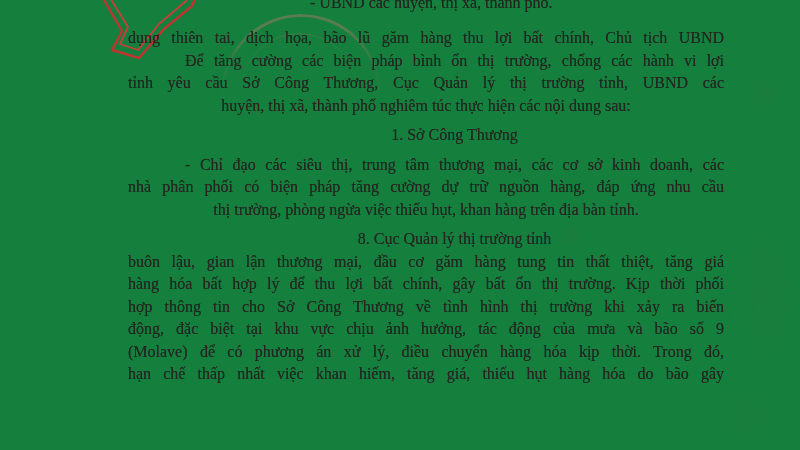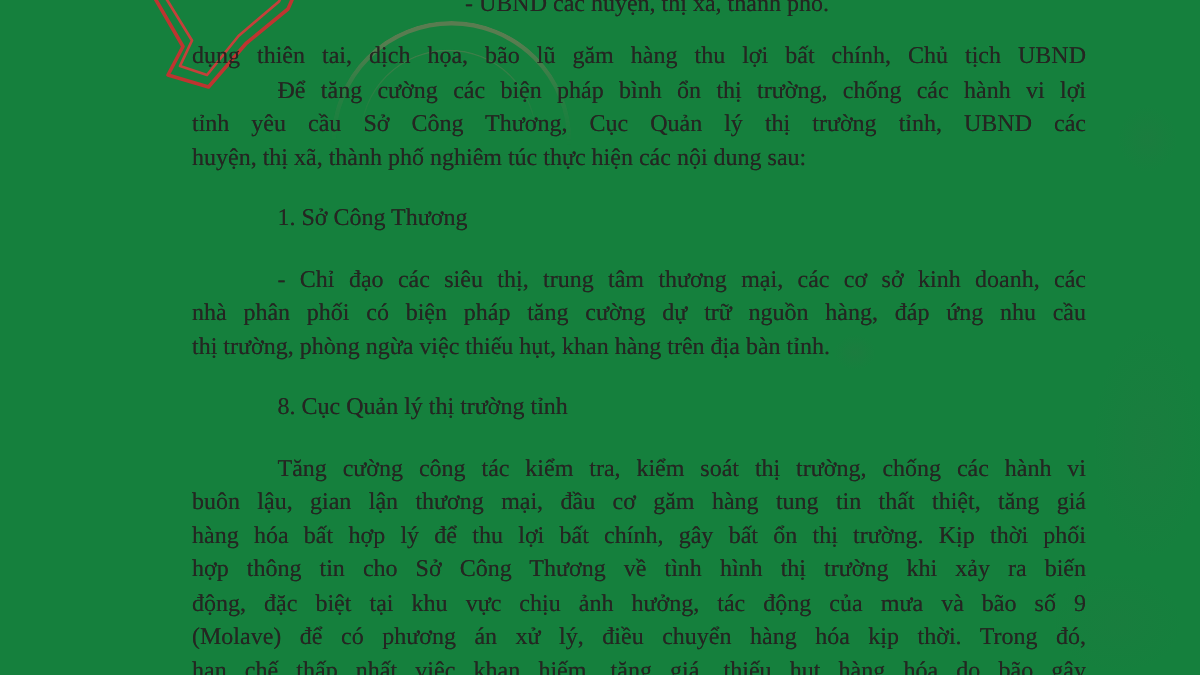--- a/index.html
+++ b/index.html
@@ -33,23 +33,23 @@
   .doc-body{
     position:absolute;left:128px;top:27px;width:596px;
     font-size:16px;
     text-shadow:0 0 0.4px rgba(20,20,20,0.55);
   }
   .line{
     height:22.5px;line-height:22.5px;
     white-space:normal;overflow:visible;
   }
   .jst{text-align:justify;text-align-last:justify;}
-  .lft{text-align:left;}
+  .lft{text-align:center;}
   .ind{text-indent:57px;}
-  .gap{margin-top:18px;}
+  .gap{margin-top:7px;}
 
   
   .stamp-star{position:absolute;left:85px;top:0px;pointer-events:none;}
 
   
   .seal-ghost{
     position:absolute;left:221px;top:14px;width:154px;height:154px;
     border:3px solid rgba(201,118,112,0.38);
     border-radius:50%;
     pointer-events:none;
@@ -88,21 +88,20 @@
   <div class="doc-body">
     <div class="line jst">dụng thiên tai, dịch họa, bão lũ găm hàng thu lợi bất chính, Chủ tịch UBND</div>
     <div class="line jst ind">Để tăng cường các biện pháp bình ổn thị trường, chống các hành vi lợi</div>
     <div class="line jst">tỉnh yêu cầu Sở Công Thương, Cục Quản lý thị trường tỉnh, UBND các</div>
     <div class="line lft">huyện, thị xã, thành phố nghiêm túc thực hiện các nội dung sau:</div>
     <div class="line lft ind gap">1. Sở Công Thương</div>
     <div class="line jst ind gap">- Chỉ đạo các siêu thị, trung tâm thương mại, các cơ sở kinh doanh, các</div>
     <div class="line jst">nhà phân phối có biện pháp tăng cường dự trữ nguồn hàng, đáp ứng nhu cầu</div>
     <div class="line lft">thị trường, phòng ngừa việc thiếu hụt, khan hàng trên địa bàn tỉnh.</div>
     <div class="line lft ind gap">8. Cục Quản lý thị trường tỉnh</div>
-    <div class="line jst ind gap">Tăng cường công tác kiểm tra, kiểm soát thị trường, chống các hành vi</div>
     <div class="line jst">buôn lậu, gian lận thương mại, đầu cơ găm hàng tung tin thất thiệt, tăng giá</div>
     <div class="line jst">hàng hóa bất hợp lý để thu lợi bất chính, gây bất ổn thị trường. Kịp thời phối</div>
     <div class="line jst">hợp thông tin cho Sở Công Thương về tình hình thị trường khi xảy ra biến</div>
     <div class="line jst">động, đặc biệt tại khu vực chịu ảnh hưởng, tác động của mưa và bão số 9</div>
     <div class="line jst">(Molave) để có phương án xử lý, điều chuyển hàng hóa kịp thời. Trong đó,</div>
     <div class="line jst">hạn chế thấp nhất việc khan hiếm, tăng giá, thiếu hụt hàng hóa do bão gây</div>
   </div>
 
 </div>
 

